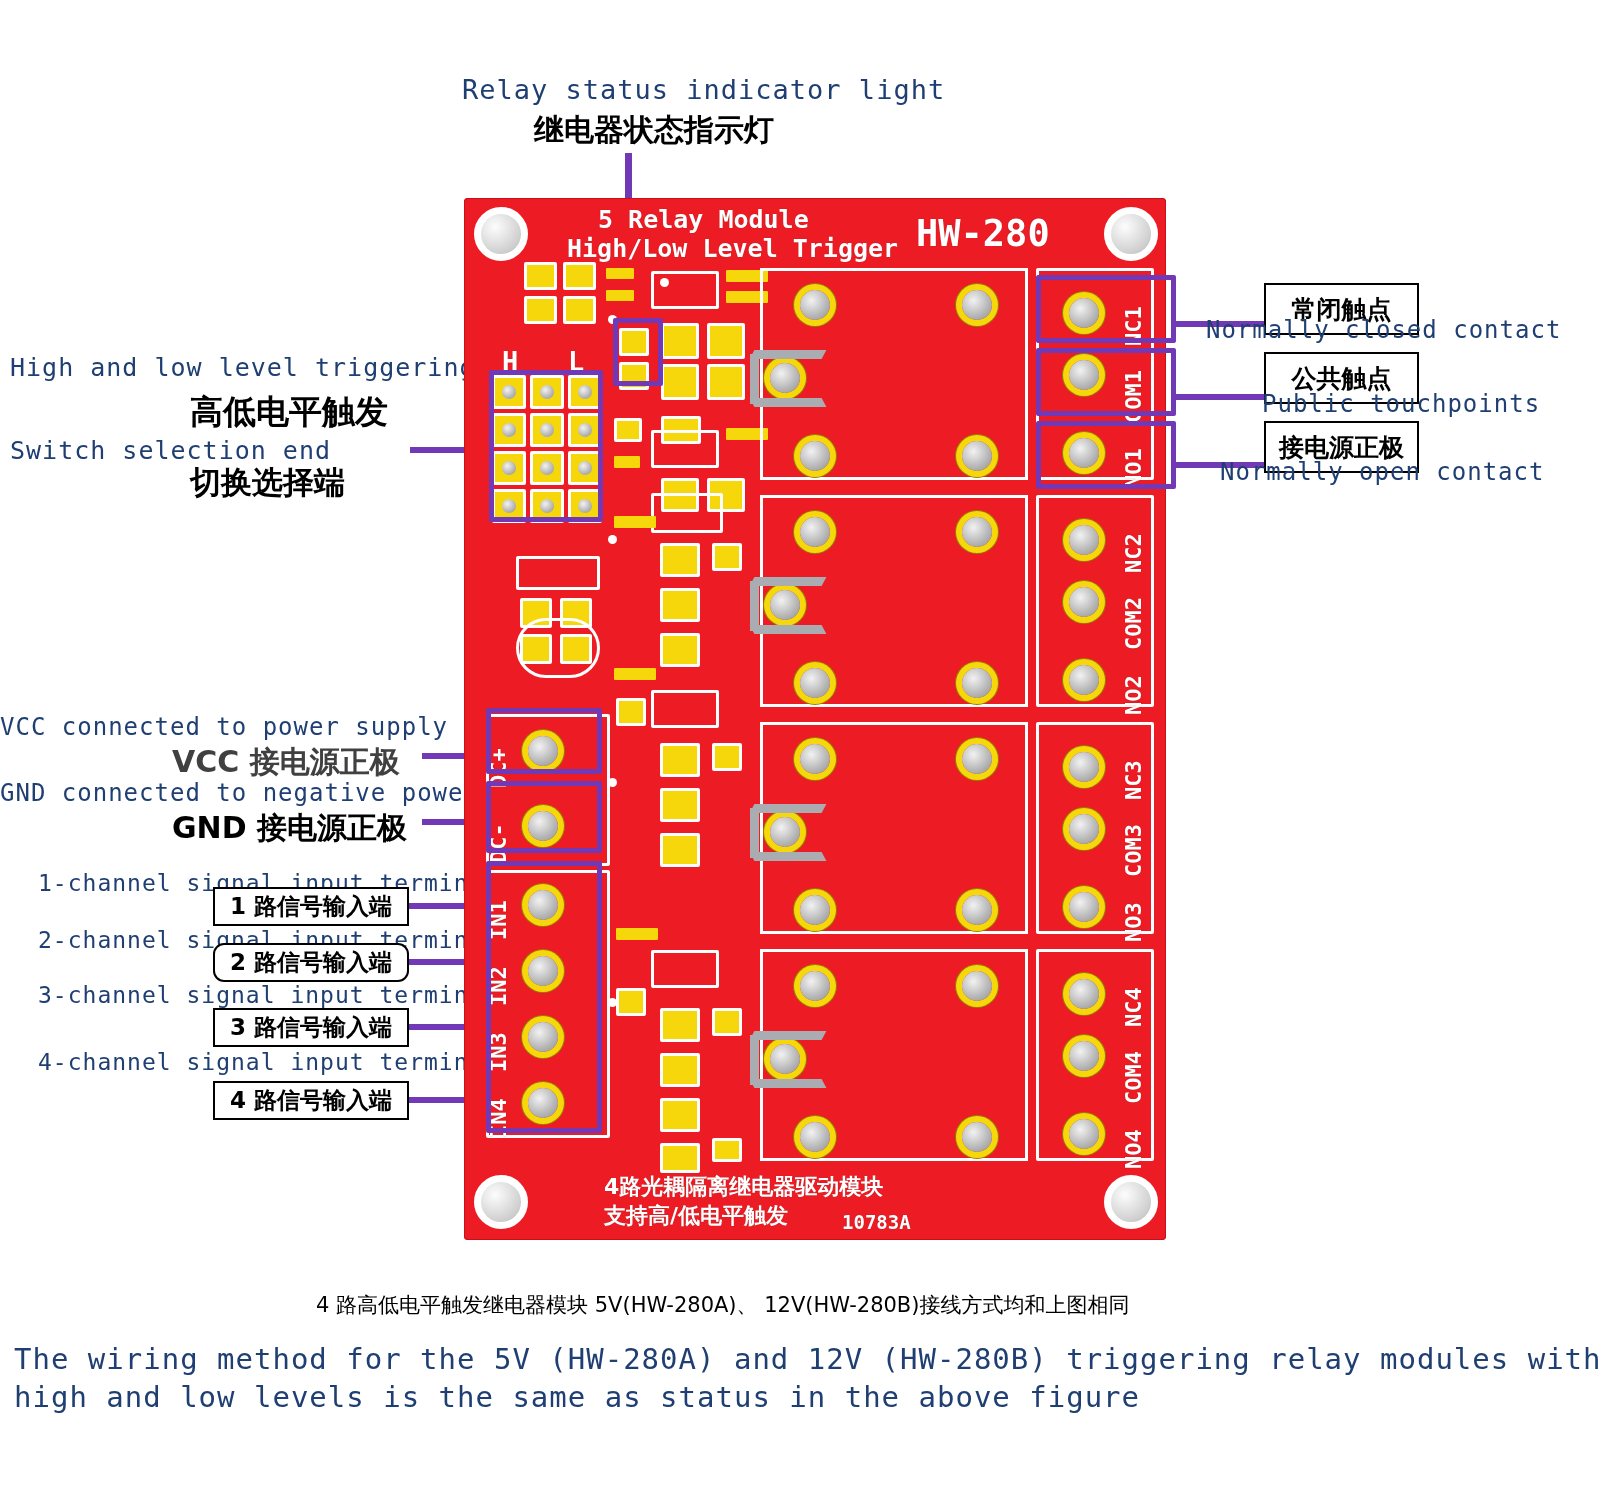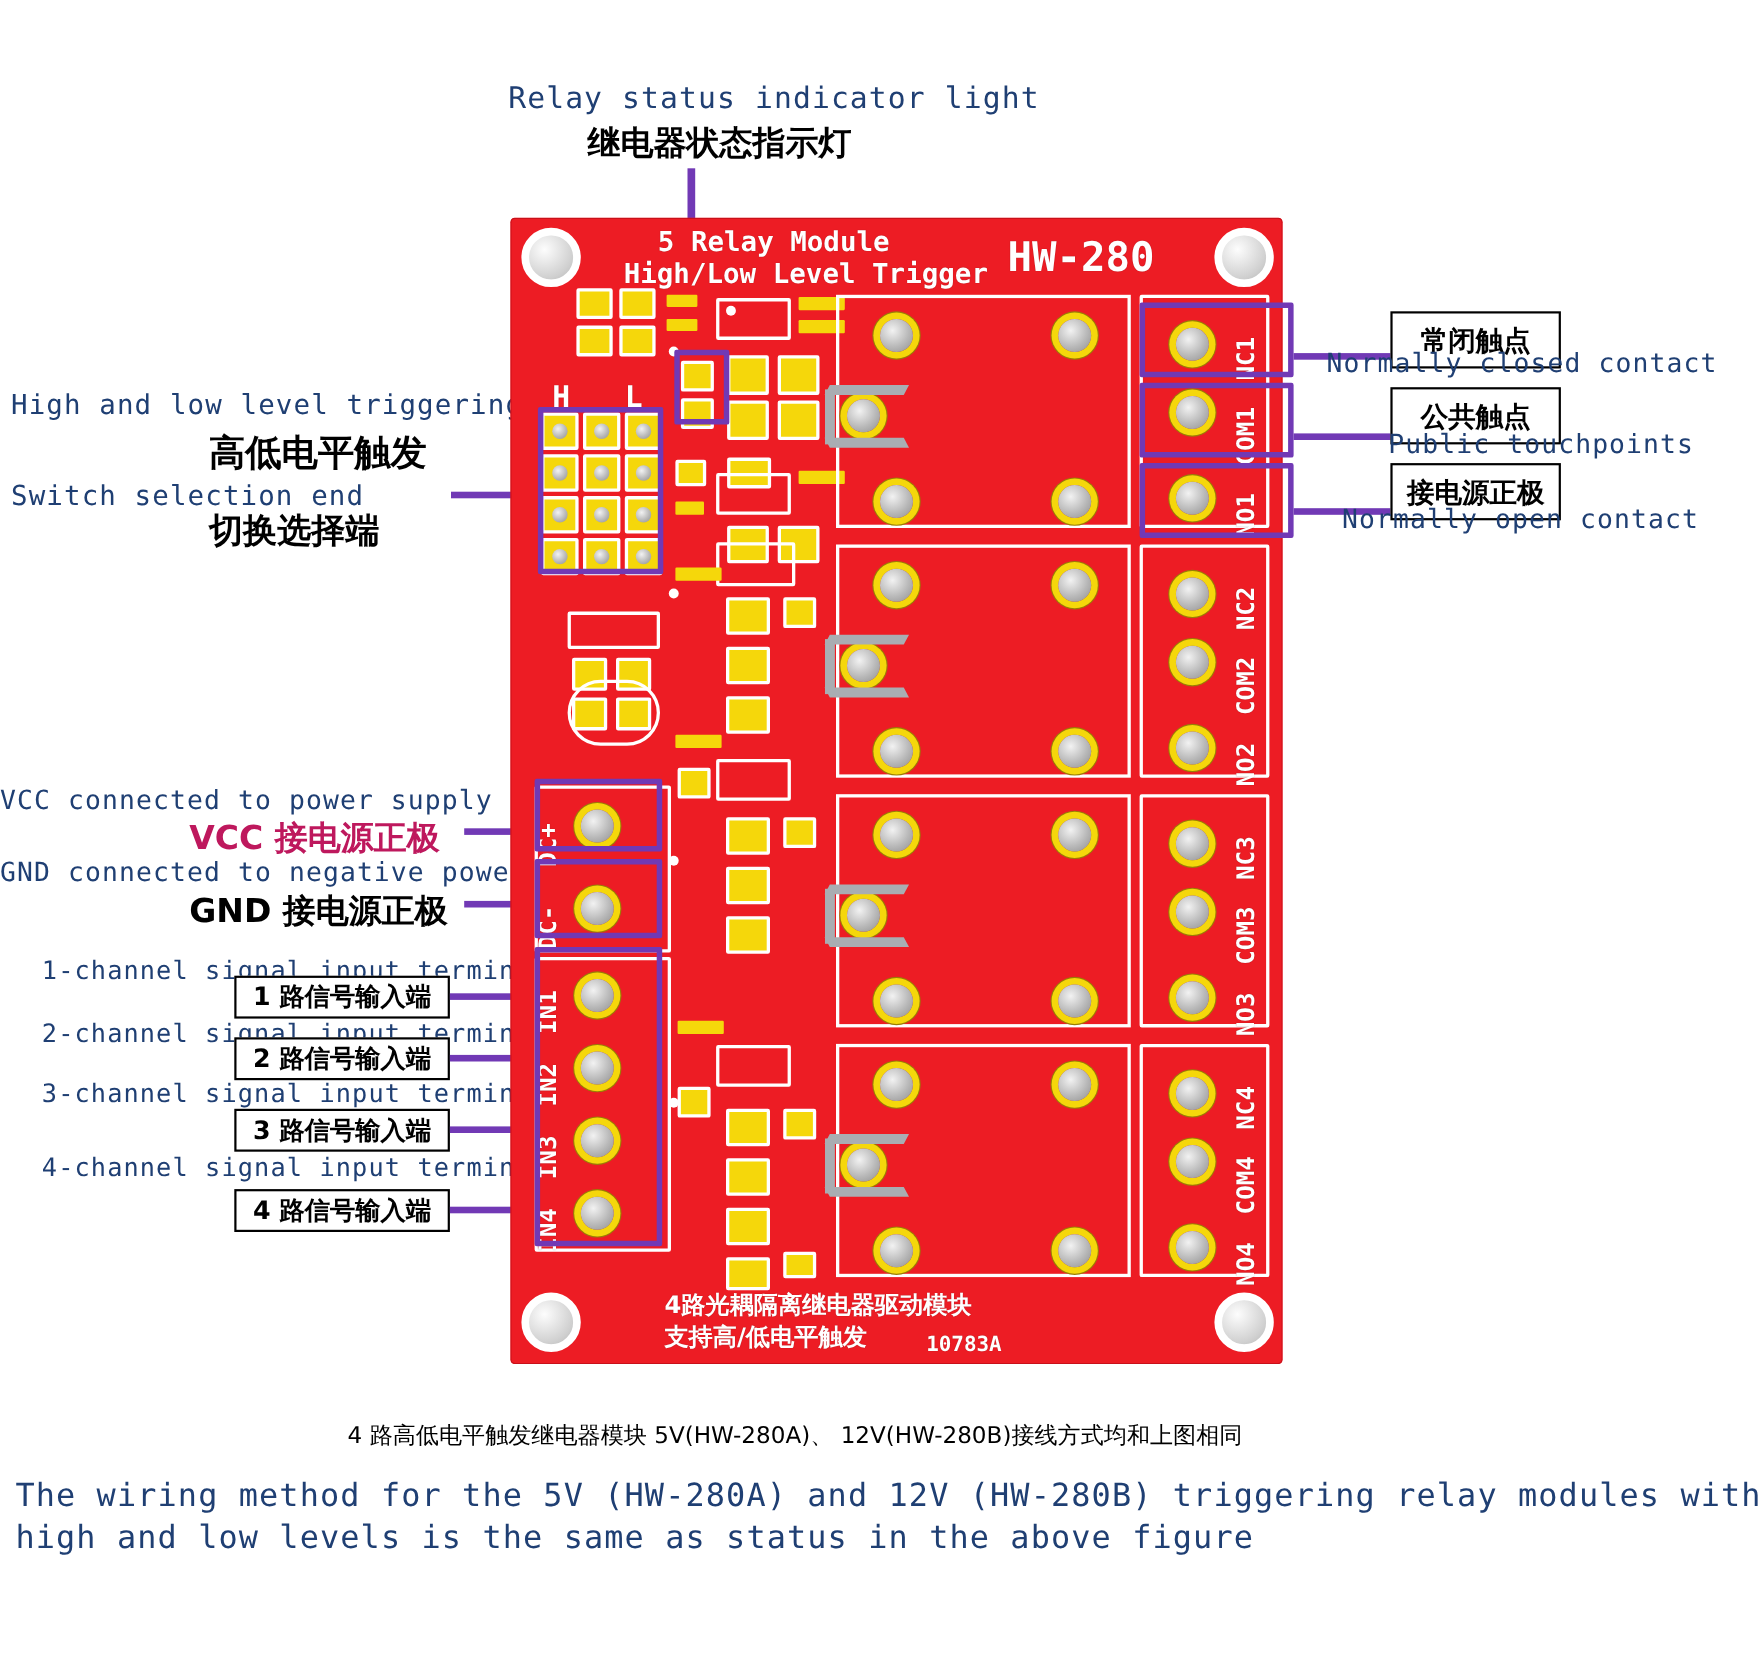--- a/index.html
+++ b/index.html
@@ -63,35 +63,35 @@
 <div class="abs cn" style="left:534px;top:110px;font-size:30px;">继电器状态指示灯</div>
 <div class="lead" style="left:625px;top:153px;width:7px;height:232px;"></div>
 
 <div class="abs en" style="left:10px;top:353px;font-size:25px;">High and low level triggering</div>
 <div class="abs cn" style="left:190px;top:390px;font-size:33px;">高低电平触发</div>
 <div class="abs en" style="left:10px;top:436px;font-size:25px;">Switch selection end</div>
 <div class="abs cn" style="left:190px;top:462px;font-size:31px;">切换选择端</div>
 <div class="lead" style="left:410px;top:447px;width:90px;height:6px;"></div>
 
 <div class="abs en" style="left:0px;top:713px;font-size:24px;">VCC connected to power supply positive</div>
-<div class="abs cn" style="left:172px;top:742px;font-size:30px;font-weight:bold;color:#be185d;">VCC 接电源正极</div>
+<div class="abs cn" style="left:172px;top:742px;font-size:30px;font-weight:bold;color:#404040;">VCC 接电源正极</div>
 <div class="lead" style="left:422px;top:753px;width:80px;height:6px;"></div>
 
 <div class="abs en" style="left:0px;top:779px;font-size:24px;">GND connected to negative power supply</div>
 <div class="abs cn" style="left:172px;top:808px;font-size:30px;font-weight:bold;color:#000;">GND 接电源正极</div>
 <div class="lead" style="left:422px;top:819px;width:80px;height:6px;"></div>
 
 <div class="abs en" style="left:38px;top:870px;font-size:23px;">1-channel signal input terminal</div>
 <div class="cbox" style="left:213px;top:887px;width:196px;height:39px;">
   <span style="font-size:23px;">1 路信号输入端</span>
 </div>
 <div class="lead" style="left:409px;top:903px;width:90px;height:6px;"></div>
 
 <div class="abs en" style="left:38px;top:927px;font-size:23px;">2-channel signal input terminal</div>
-<div class="cbox" style="left:213px;top:943px;width:196px;height:39px;">
+<div class="cbox" style="left:213px;top:943px;width:196px;height:39px;border-radius:11px;">
   <span style="font-size:23px;">2 路信号输入端</span>
 </div>
 <div class="lead" style="left:409px;top:959px;width:90px;height:6px;"></div>
 
 <div class="abs en" style="left:38px;top:982px;font-size:23px;">3-channel signal input terminal</div>
 <div class="cbox" style="left:213px;top:1008px;width:196px;height:39px;">
   <span style="font-size:23px;">3 路信号输入端</span>
 </div>
 <div class="lead" style="left:409px;top:1024px;width:90px;height:6px;"></div>
 

